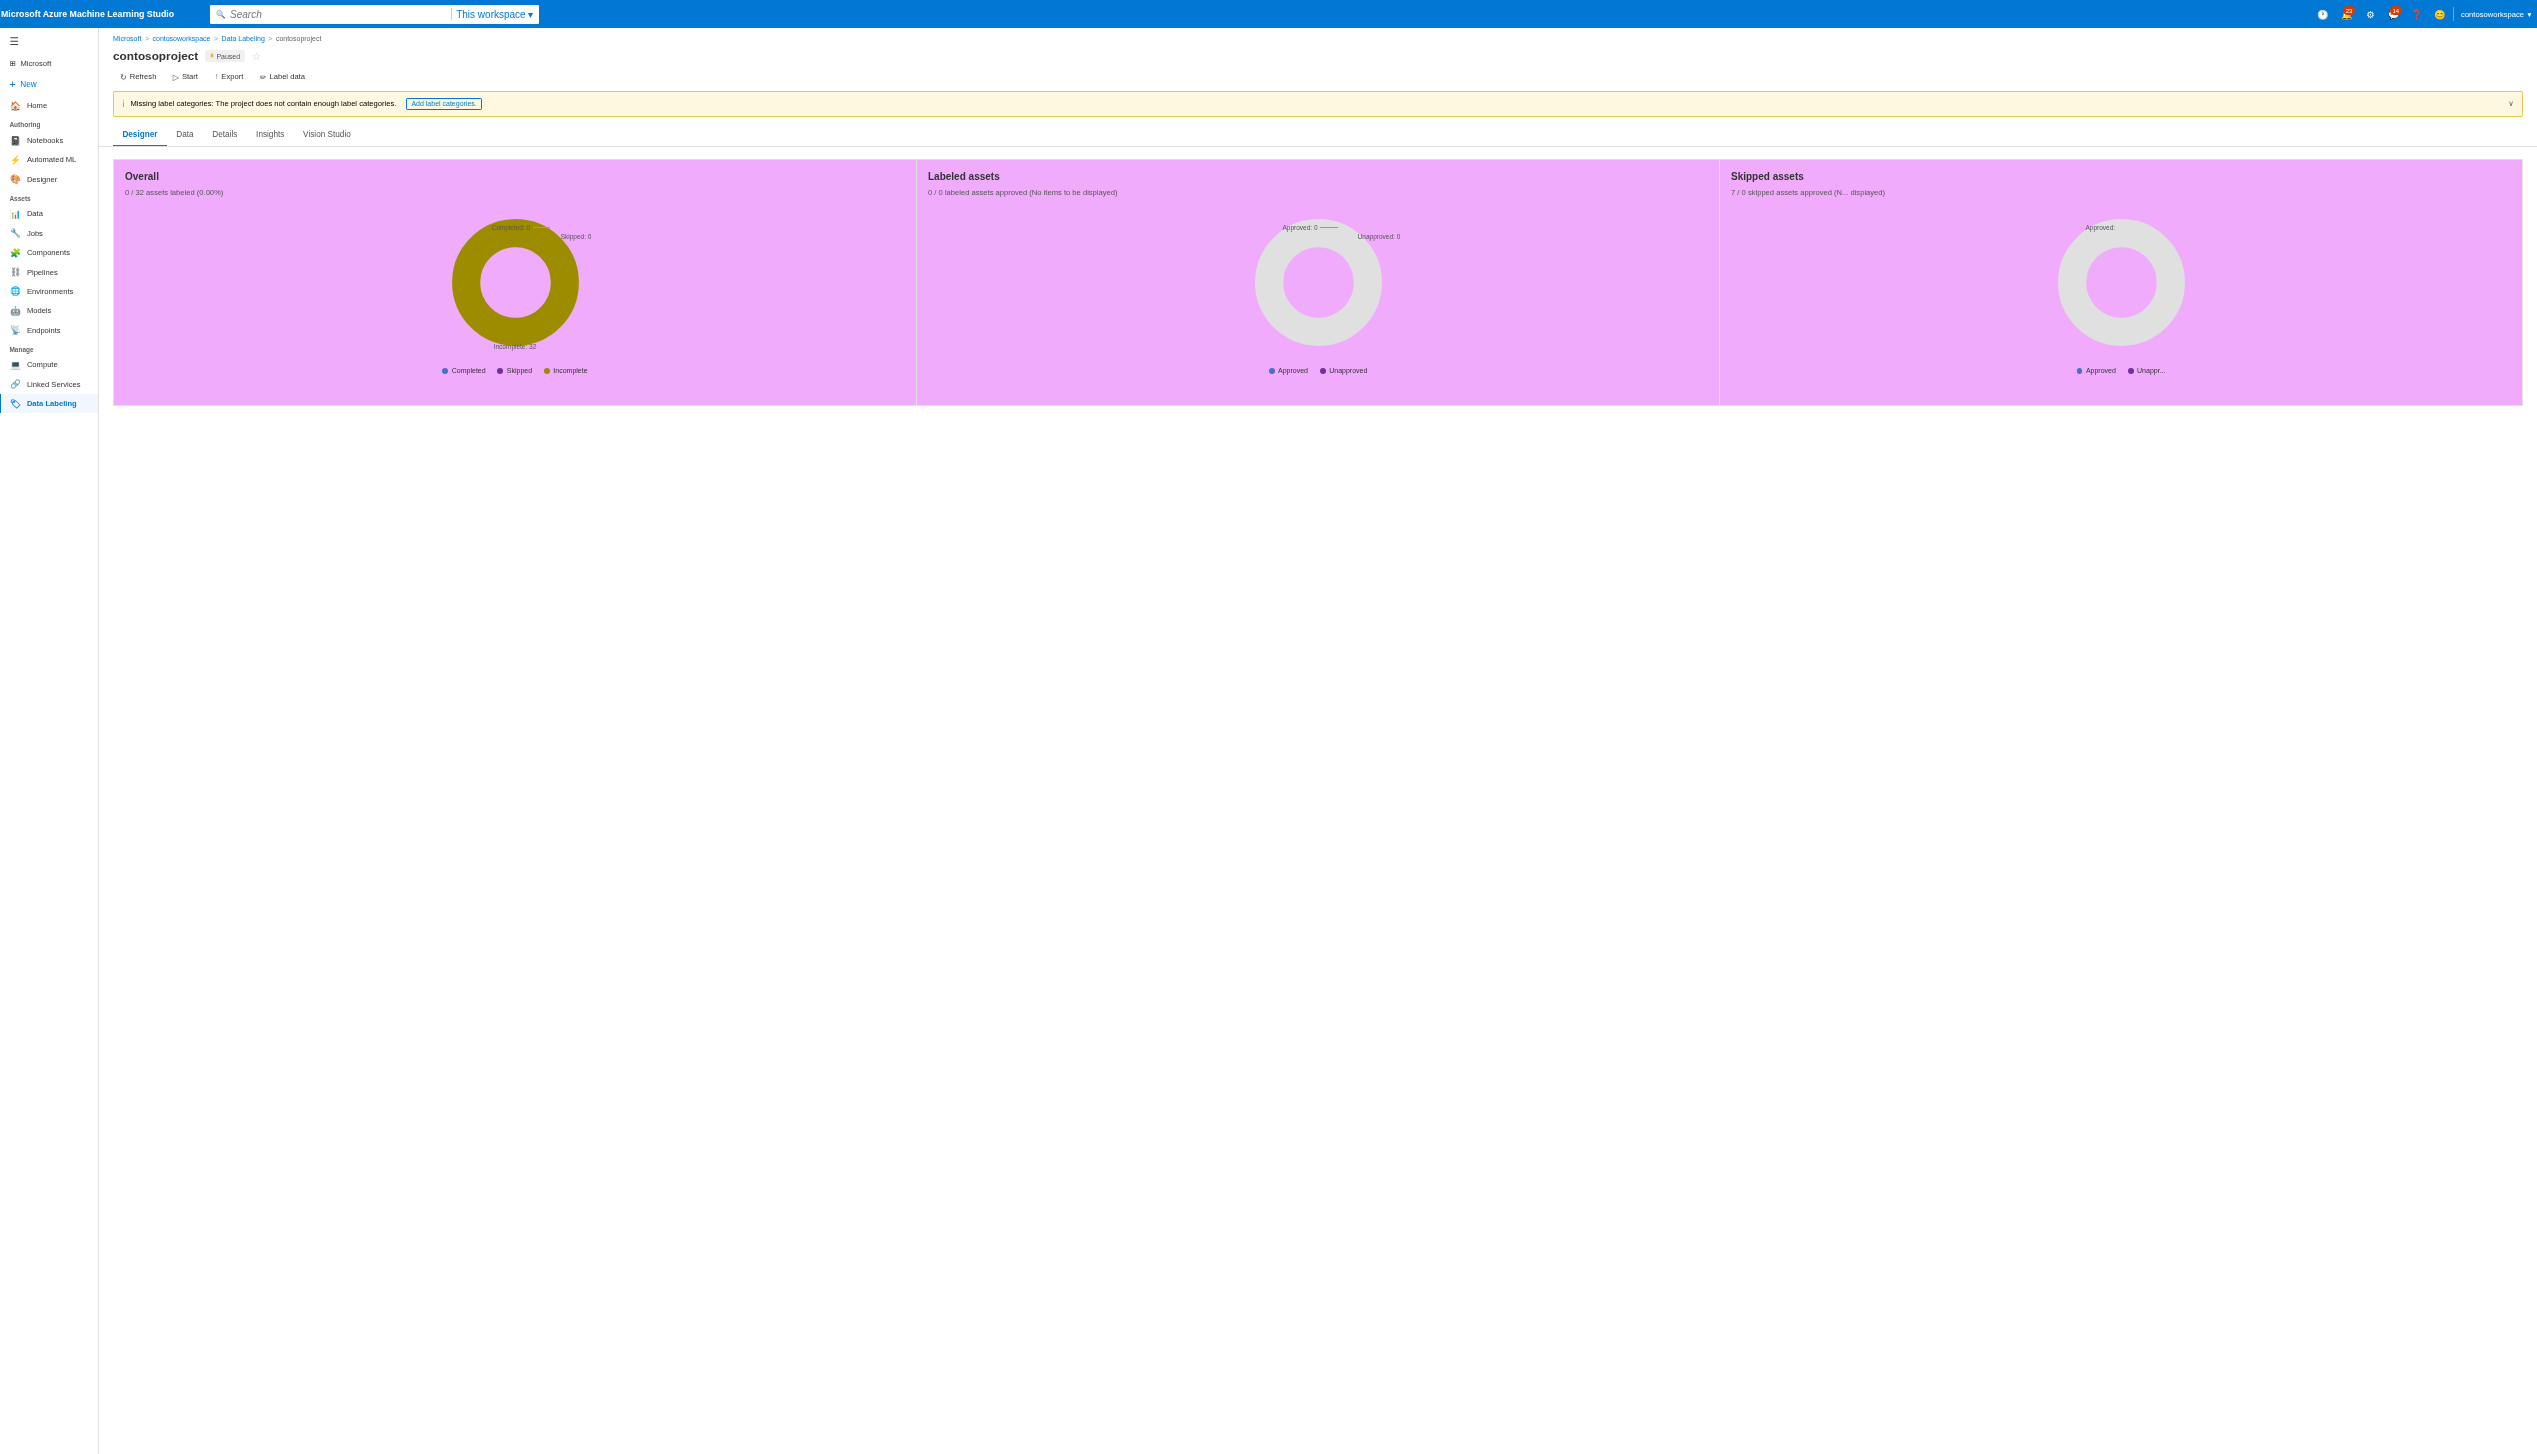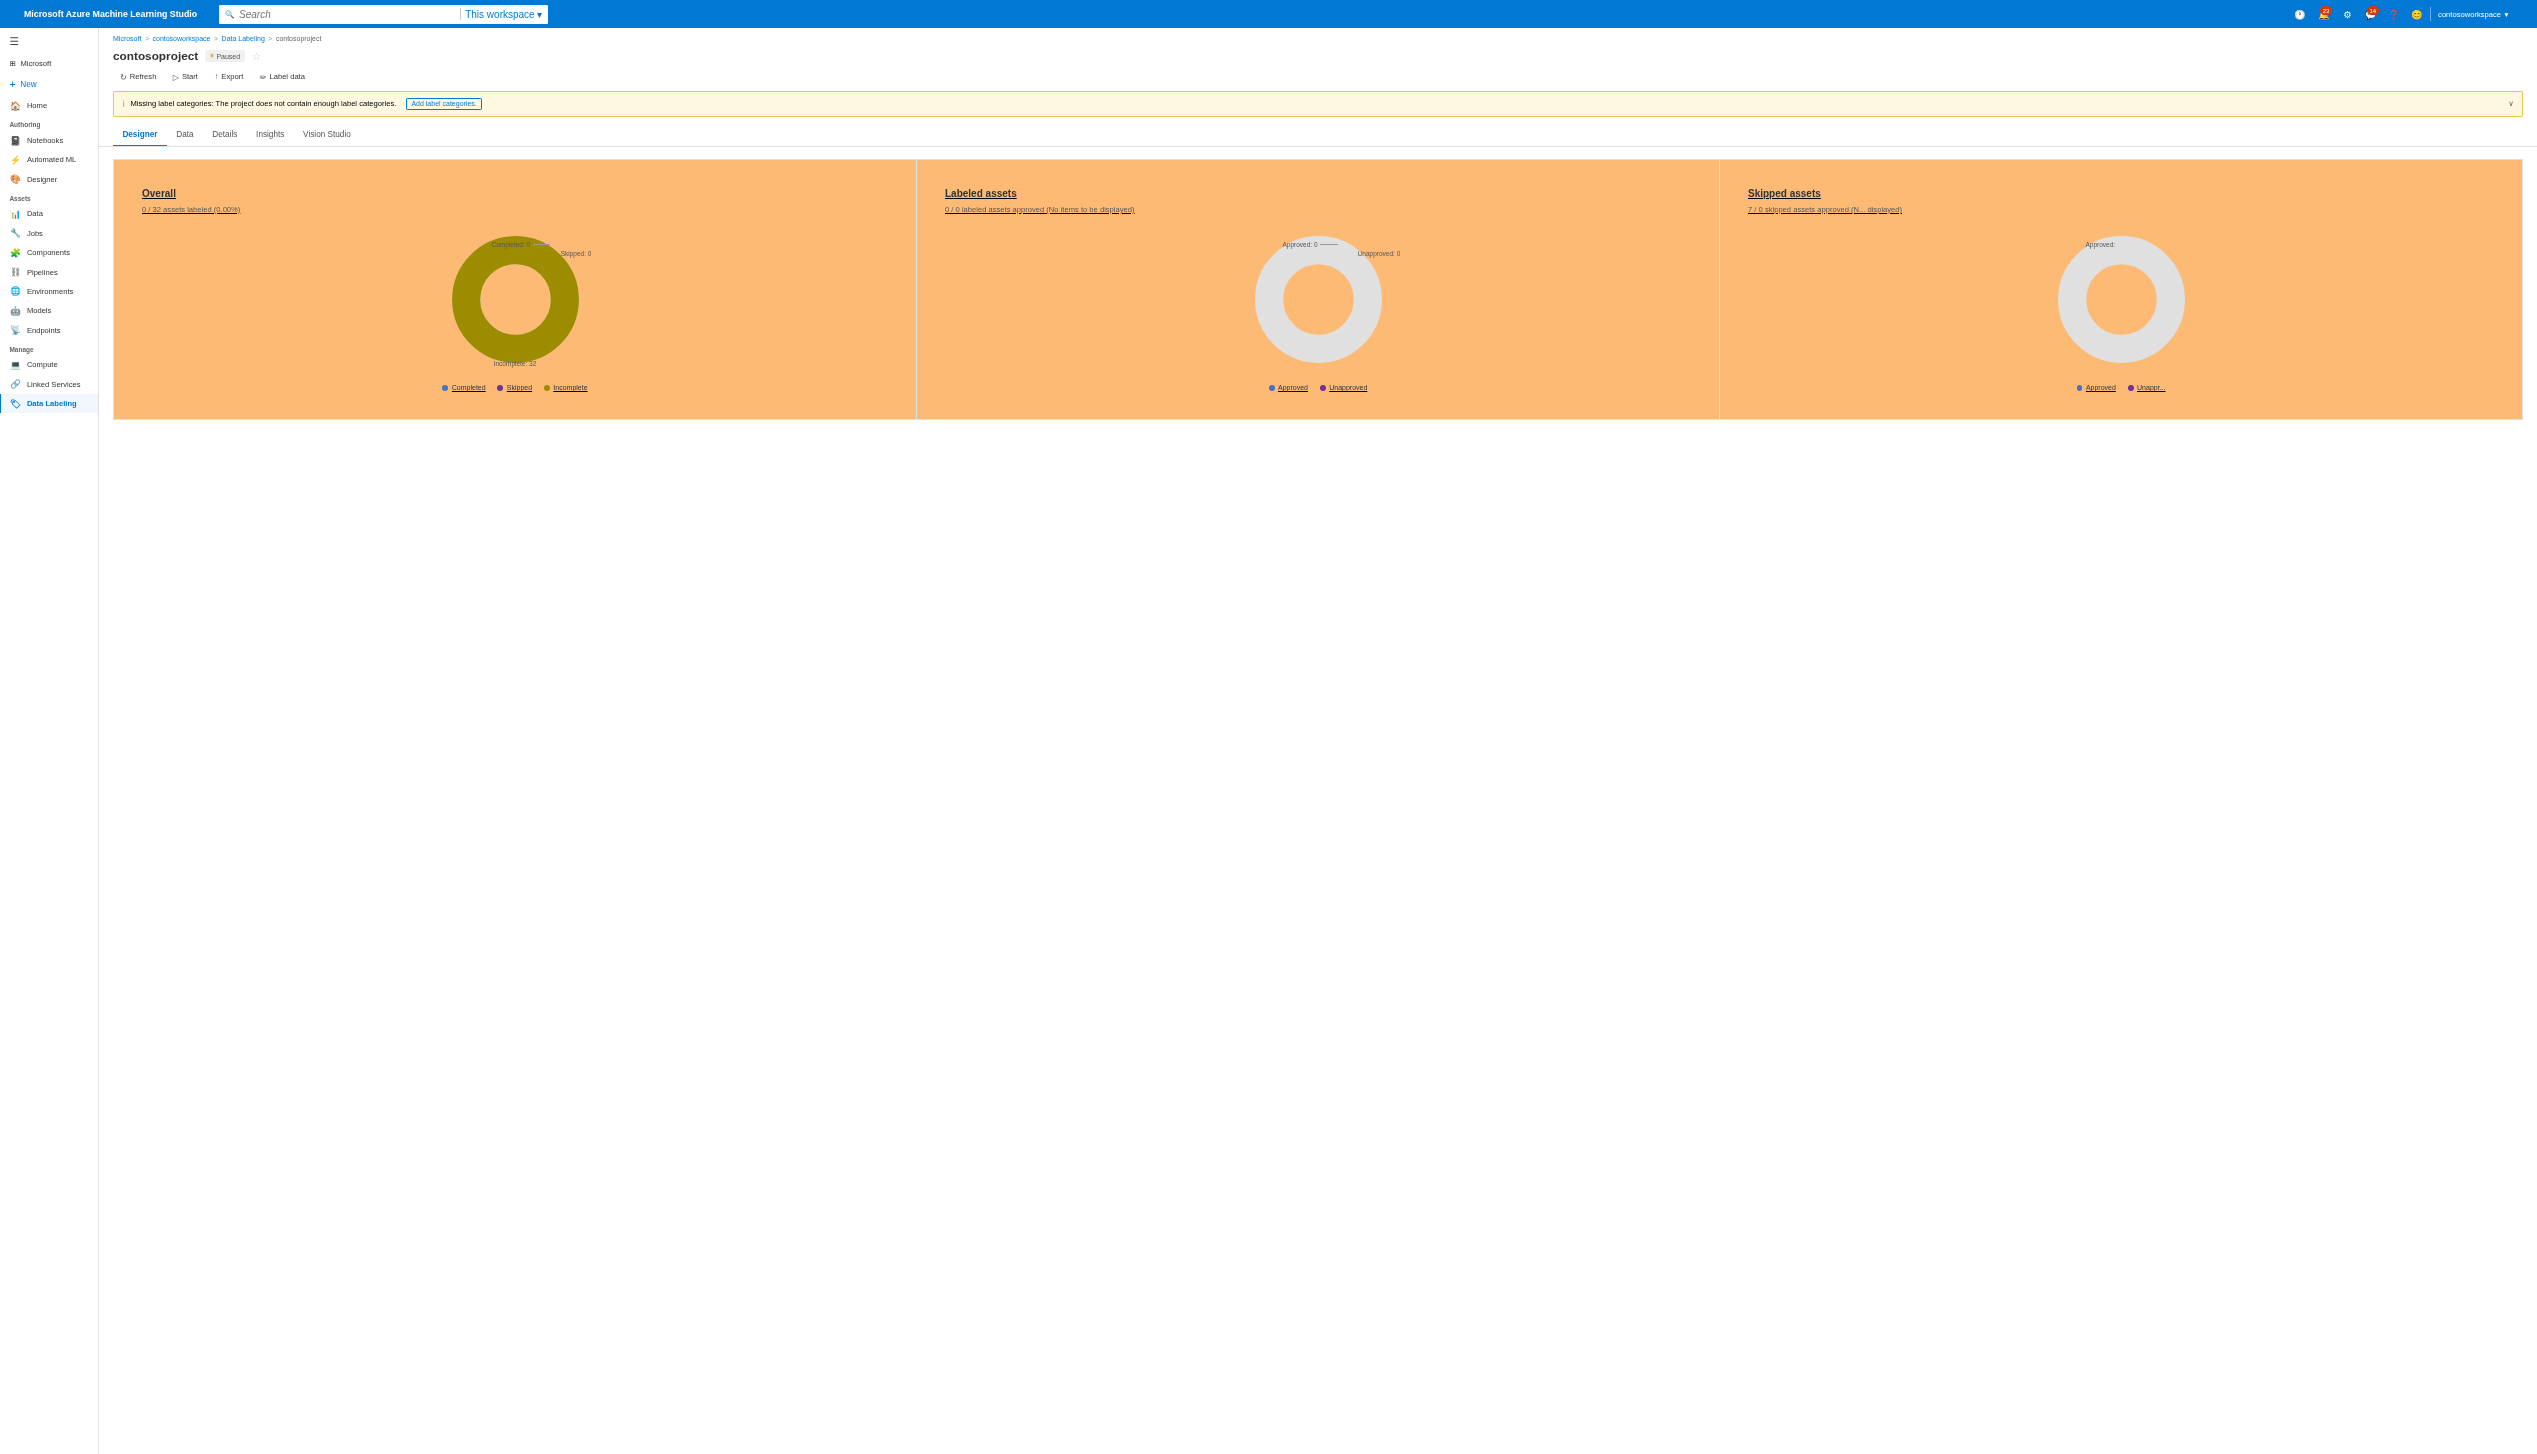--- a/index.html
+++ b/index.html
@@ -5,22 +5,22 @@
     * { box-sizing: border-box; margin: 0; padding: 0; }
     body { font-family: 'Segoe UI', Arial, sans-serif; font-size: 7.6px; background: #f5f5f5; overflow: hidden; }
 
     
     .topbar {
       display: flex;
       align-items: center;
       background: #0078d4;
       color: white;
       height: 28px;
-      padding: 0 24px;
-      gap: 10px;
+      padding: 0 1px;
+      gap: 24px;
       position: fixed;
       top: 0; left: 0; right: 0;
       z-index: 100;
     }
     .topbar-brand {
       font-size: 8.8px;
       font-weight: 600;
       color: white;
       white-space: nowrap;
     }
@@ -300,24 +300,23 @@
 
     
     .dashboard-grid {
       display: flex;
       gap: 0;
       padding: 11.8px 14px;
     }
     .dashboard-card {
       flex: 1;
       border: 0.6px solid #e0e0e0;
-      background: #fdba74;
-      padding: 28px;
+      background: #f0abfc;
+      padding: 11px;
       min-height: 247px;
-      text-decoration: underline;
     }
     .dashboard-card + .dashboard-card {
       border-left: none;
     }
     .card-title {
       font-size: 10px;
       font-weight: 600;
       color: #333;
       margin-bottom: 5.9px;
     }

